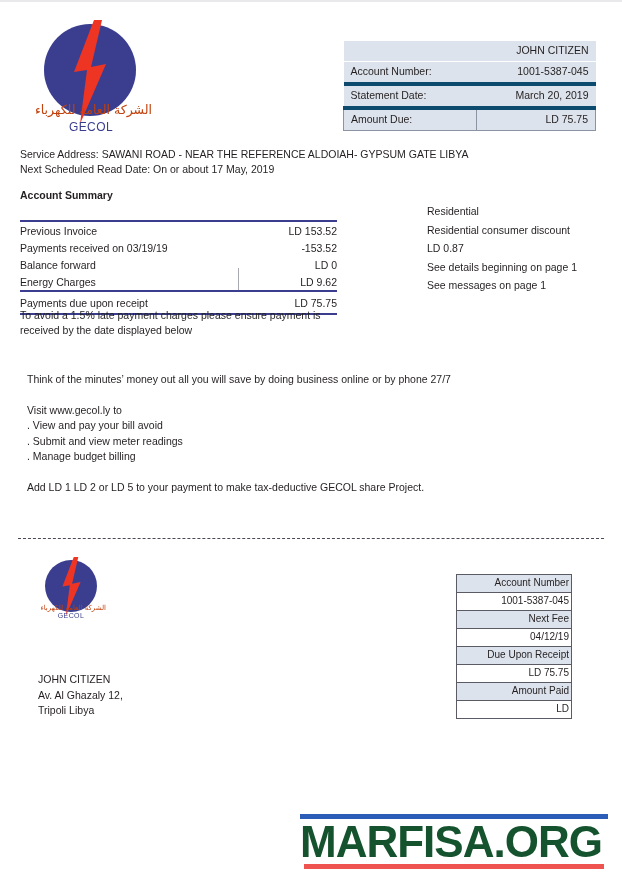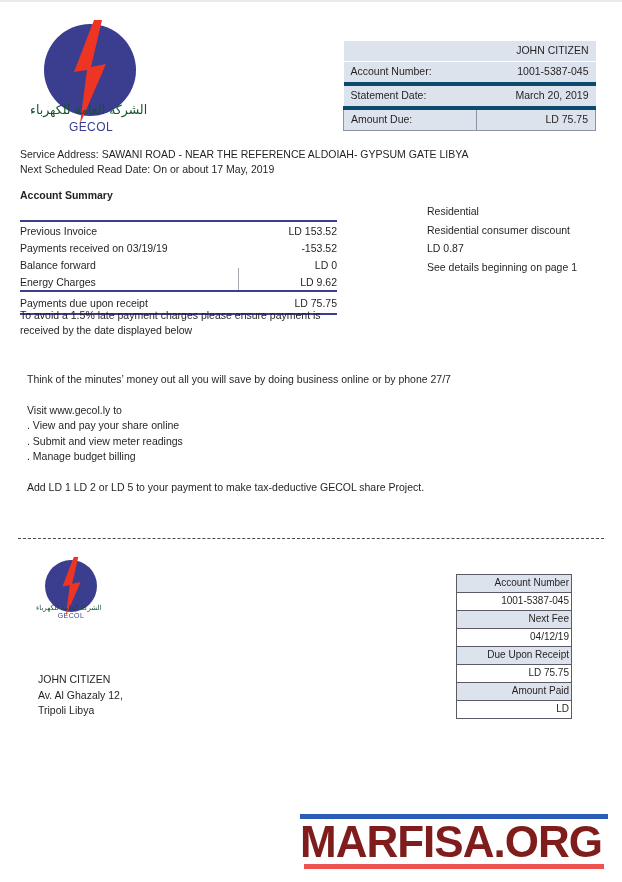--- a/index.html
+++ b/index.html
@@ -42,24 +42,24 @@
     left: 40px;
     top: -4px;
     width: 40px;
     height: 104px;
   }
   .logo-arabic {
     position: absolute;
     left: 0;
     top: 78px;
     width: 122px;
-    text-align: left;
+    text-align: right;
     font-family: "DejaVu Sans", sans-serif;
     font-size: 12.5px;
-    color: #14532d;
+    color: #c2410c;
     direction: rtl;
     white-space: nowrap;
   }
   .logo-gecol {
     position: absolute;
     left: 0;
     top: 96px;
     width: 122px;
     text-align: center;
     font-size: 12px;
@@ -240,21 +240,21 @@
   .wm-bar-top {
     height: 5px;
     background: #2b5cb8;
     width: 308px;
   }
   .wm-text {
     font-size: 44px;
     font-weight: bold;
     letter-spacing: -1px;
     line-height: 45px;
-    color: #7f1d1d;
+    color: #14532d;
     white-space: nowrap;
   }
   .wm-bar-bot {
     height: 5px;
     background: #ef5350;
     width: 300px;
     margin-left: 4px;
   }
 </style>
 </head>
@@ -322,32 +322,33 @@
     </tr>
   </tbody>
     </table>
   <div class="sum-divider"></div>
 
   <div class="notes">
     <div>Residential</div>
     <div>Residential consumer discount</div>
     <div>LD 0.87</div>
     <div>See details beginning on page 1</div>
+    <div>See messages on page 1</div>
   </div>
 
   <div class="late">
     <div>To avoid a 1.5% late payment charges please ensure payment is</div>
     <div>received by the date displayed below</div>
   </div>
 
   <div class="promo">
     <div>Think of the minutes’ money out all you will save by doing business online or by phone 27/7</div>
     <div class="gap"></div>
     <div>Visit www.gecol.ly to</div>
-    <div>. View and pay your share online</div>
+    <div>. View and pay your bill avoid</div>
     <div>. Submit and view meter readings</div>
     <div>. Manage budget billing</div>
     <div class="gap"></div>
     <div>Add LD 1 LD 2 or LD 5 to your payment to make tax-deductive GECOL share Project.</div>
   </div>
 
   <div class="dashes"></div>
 
   <div class="logo-main logo-stub">
     <div class="logo-circle"></div>

